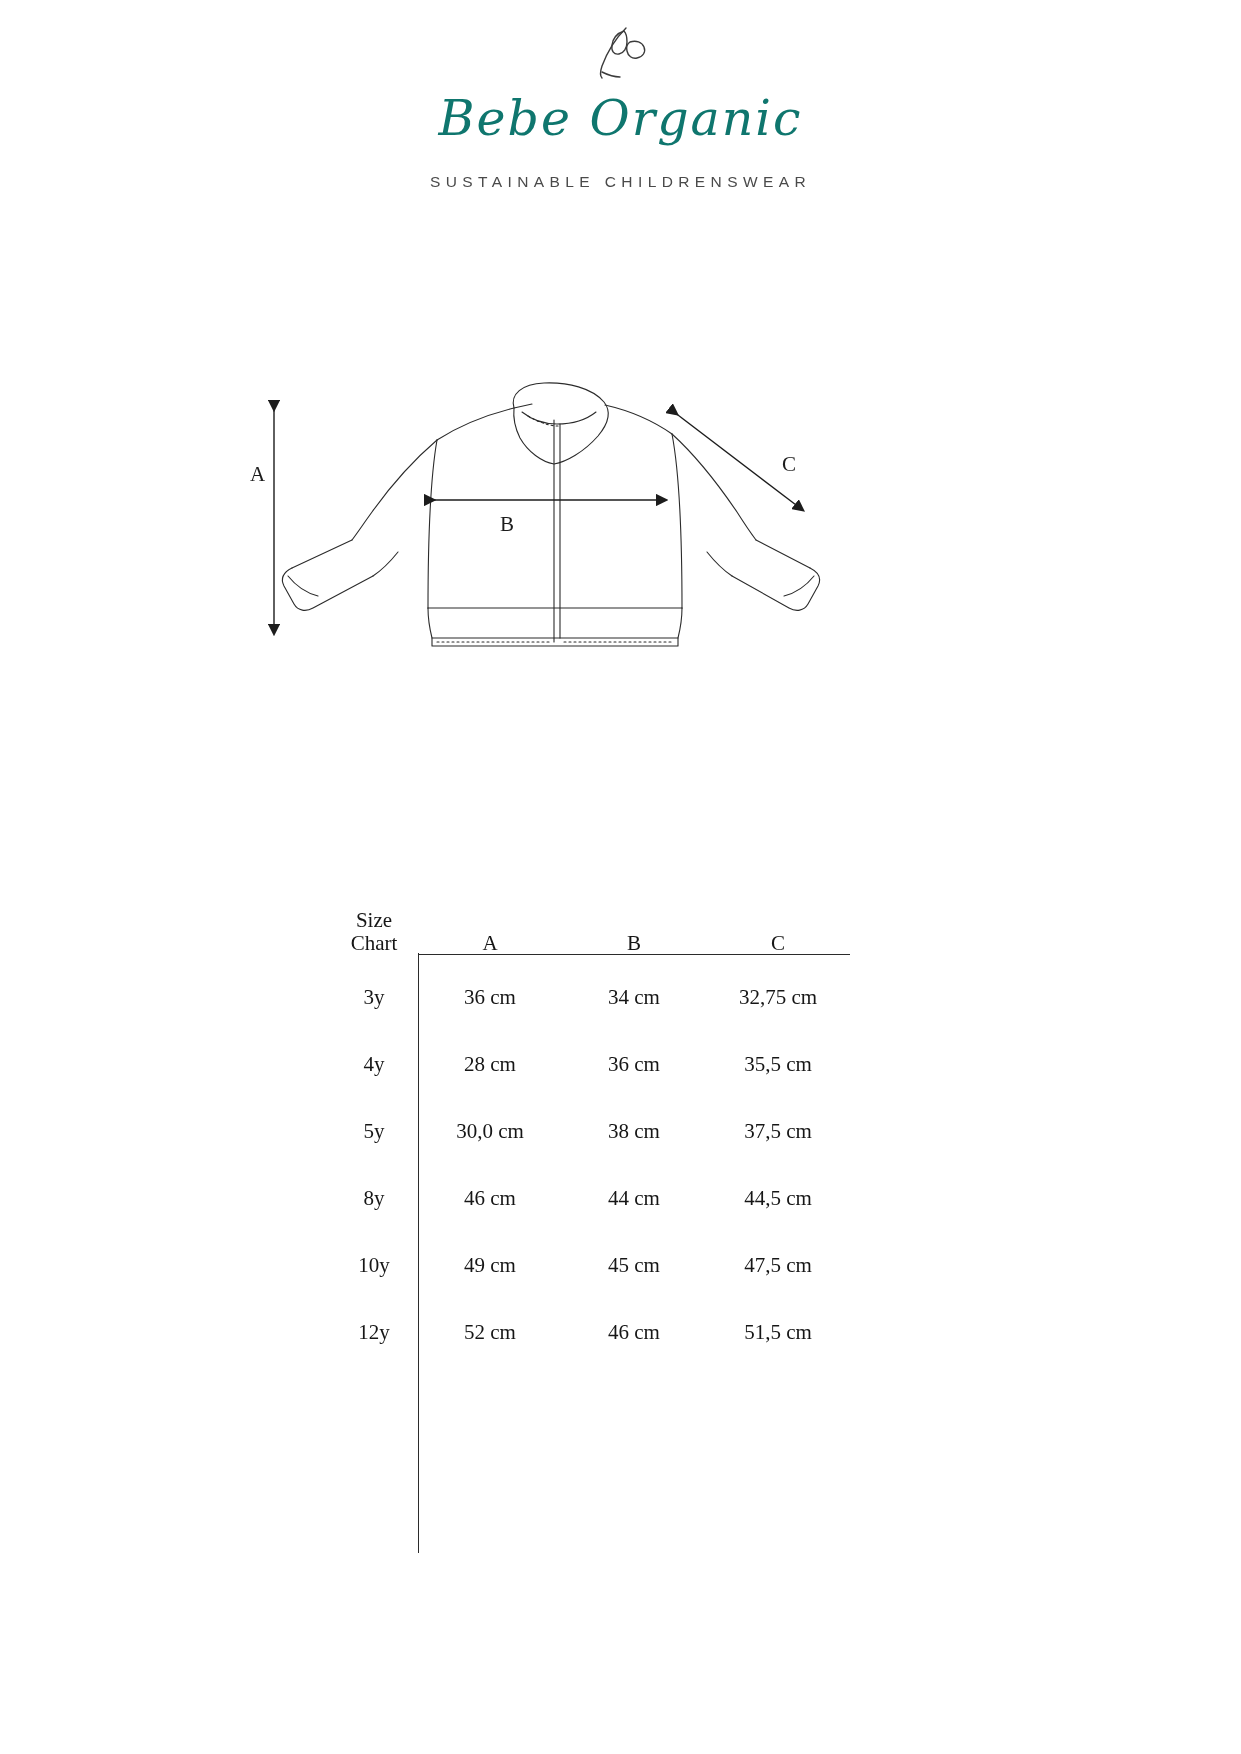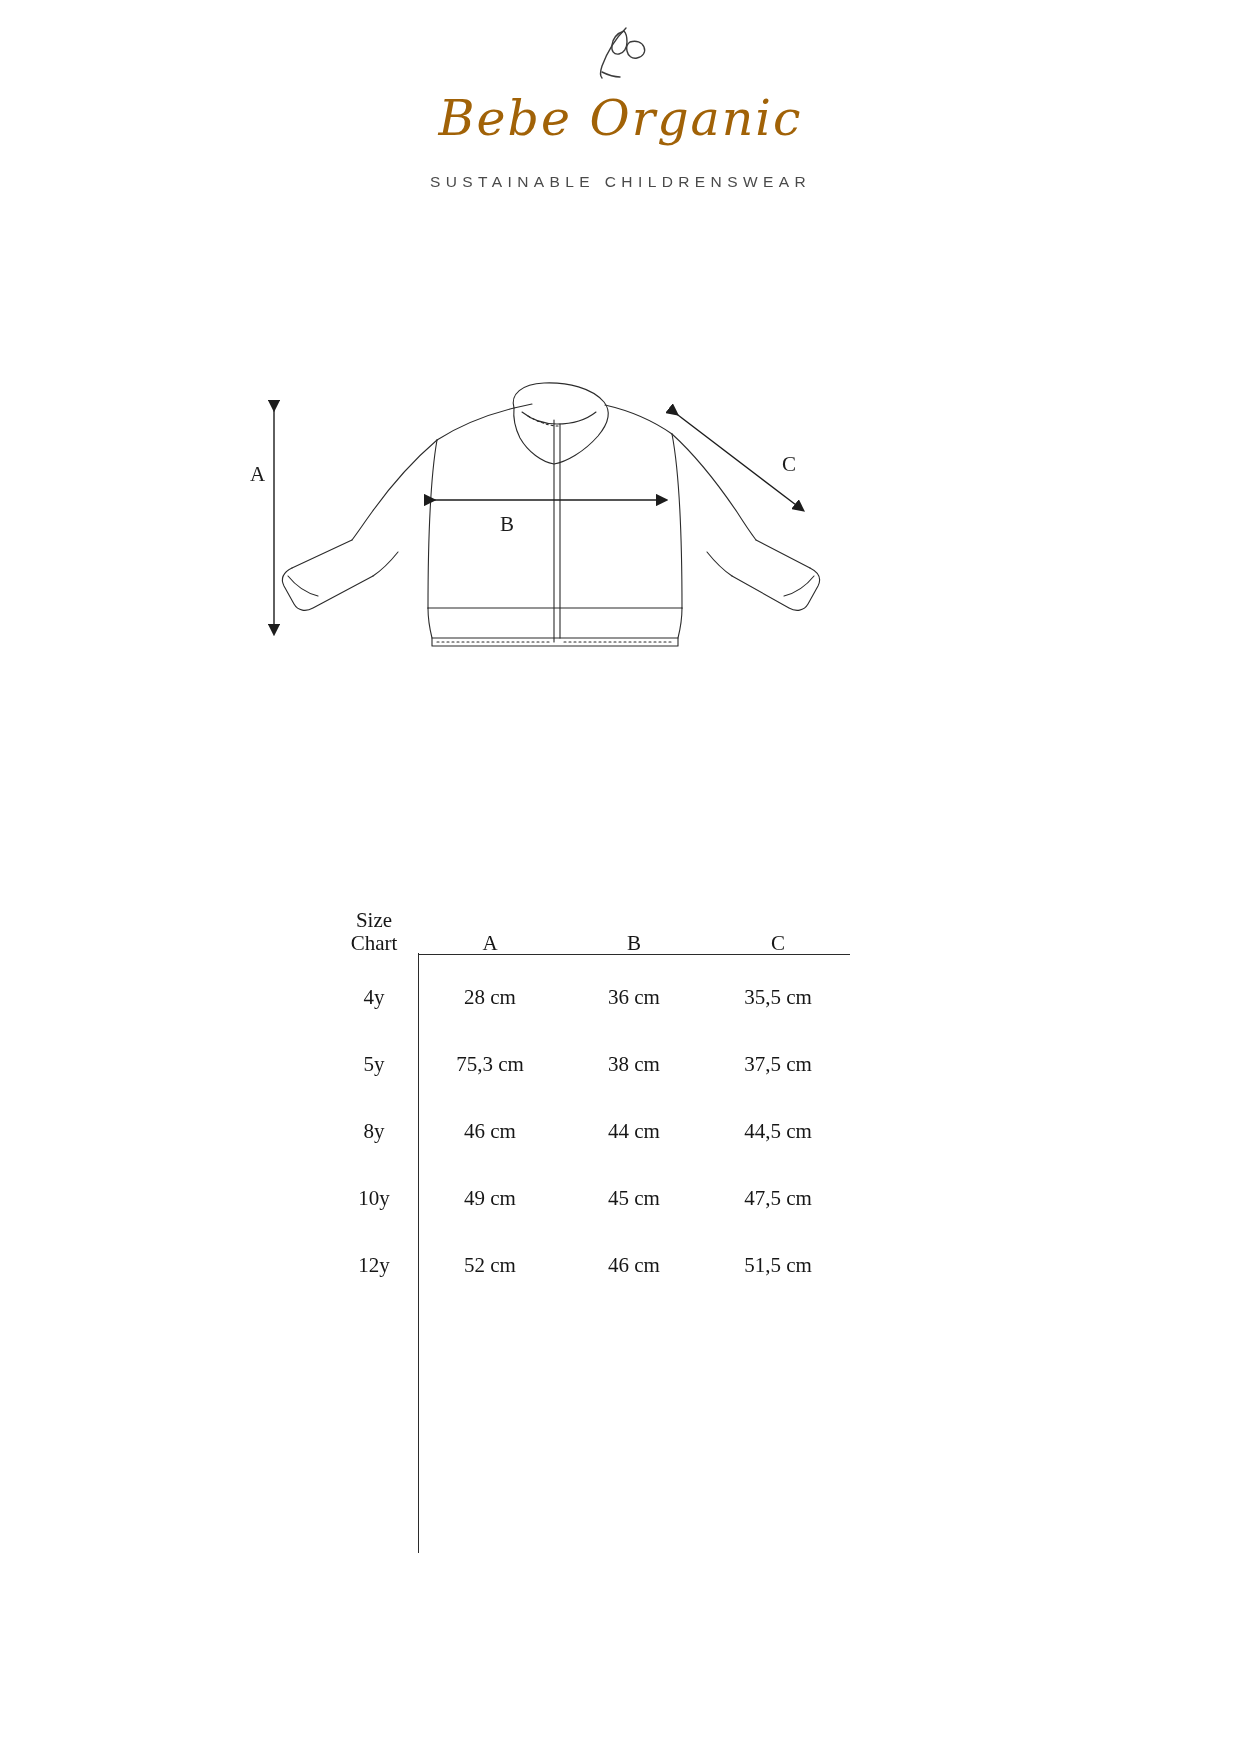--- a/index.html
+++ b/index.html
@@ -29,21 +29,21 @@
     margin: 0 auto;
     width: 70px;
     height: 62px;
   }
   .brand-name {
     margin-top: 6px;
     font-family: "DejaVu Serif", serif;
     font-style: italic;
     font-size: 49px;
     letter-spacing: 2px;
-    color: #a16207;
+    color: #0f766e;
     font-weight: 400;
   }
   .brand-tagline {
     margin-top: 26px;
     font-family: "Liberation Sans", sans-serif;
     font-size: 15.5px;
     letter-spacing: 5.4px;
     color: #4a4a4a;
   }
 
@@ -220,28 +220,34 @@
           <span class="corner-inner">Size</span>
           <span class="corner-inner">Chart</span>
         </th>
         <th class="meas">A</th>
         <th class="meas">B</th>
         <th class="meas">C</th>
       </tr>
     </thead>
     <tbody>
       <tr>
+        <td class="size-col">3y</td>
+        <td class="meas">36 cm</td>
+        <td class="meas">34 cm</td>
+        <td class="meas">32,75 cm</td>
+      </tr>
+      <tr>
         <td class="size-col">4y</td>
         <td class="meas">28 cm</td>
         <td class="meas">36 cm</td>
         <td class="meas">35,5 cm</td>
       </tr>
       <tr>
         <td class="size-col">5y</td>
-        <td class="meas">75,3 cm</td>
+        <td class="meas">30,0 cm</td>
         <td class="meas">38 cm</td>
         <td class="meas">37,5 cm</td>
       </tr>
       <tr>
         <td class="size-col">8y</td>
         <td class="meas">46 cm</td>
         <td class="meas">44 cm</td>
         <td class="meas">44,5 cm</td>
       </tr>
       <tr>

